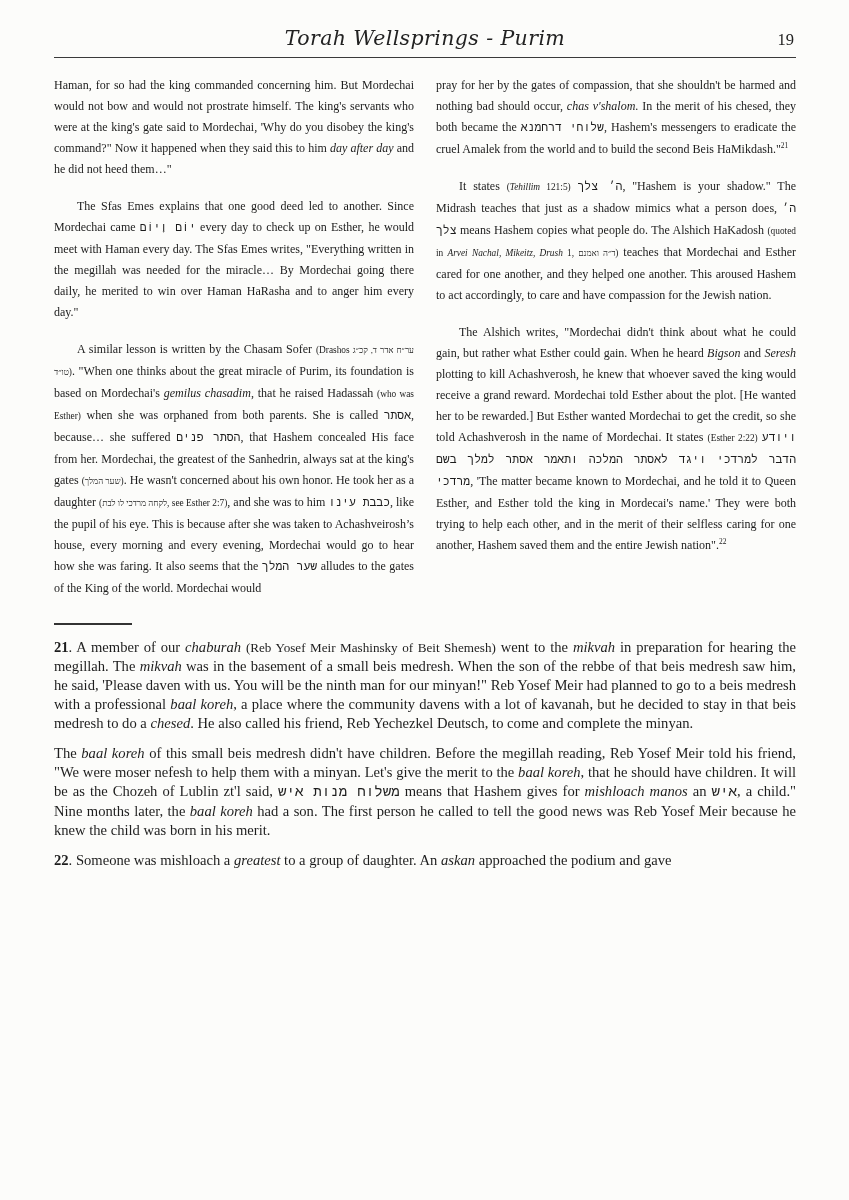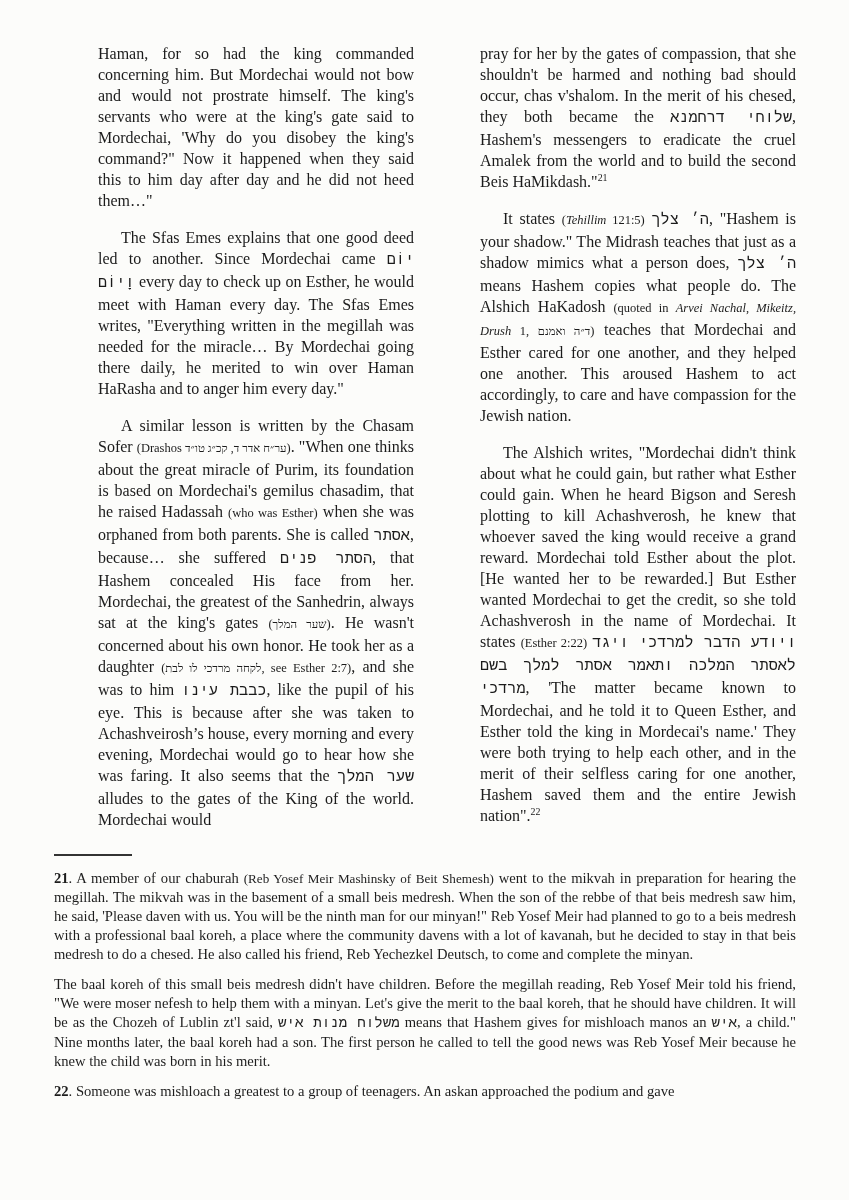--- a/index.html
+++ b/index.html
@@ -34,29 +34,28 @@
     font-size:16.5px;
     color:#222;
   }
   .cols{
     display:flex;
     gap:22px;
     margin-top:17px;
   }
   .col{
     flex:1 1 0;
-    font-size:16px;
+    font-size:12px;
     line-height:21px;
     text-align:justify;
-    margin-left:44px;
   }
   .col p.para{margin:0 0 16px;}
   .col p.indent{text-indent:23px;}
   
-  .seg-i{}
+  .seg-i{font-style:italic;}
   .seg-b{font-weight:bold;}
   .seg-sm{font-size:.78em;}
   .seg-smi{font-size:.78em;font-style:italic;font-family:Liberation Serif, serif;}
   .seg-he{font-family:Liberation Mono, monospace;font-size:.95em;}
   .seg-hesm{font-family:"Liberation Serif","DejaVu Sans",serif;font-size:.72em;}
   .seg-sup{vertical-align:super;font-size:.62em;line-height:0;}
   .fnrule{
     width:78px;
     border-top:2px solid #333;
     margin:8px 0 13px 0;
@@ -69,35 +68,39 @@
   }
   .footnotes p.para{margin:0 0 11px;}
   .footnotes .seg-sm{font-size:.9em;}
   .footnotes .seg-he{font-size:.97em;}
 </style>
 </head>
 <body>
 
 <div class="page">
 
+  <header class="header">
+    <div class="title">Torah Wellsprings - Purim</div>
+    <div class="pagenum">19</div>
+  </header>
 
   <main class="cols">
     <div class="col">
         <p class="para"><span>Haman, for so had the king commanded concerning him. But Mordechai would not bow and would not prostrate himself. The king's servants who were at the king's gate said to Mordechai, 'Why do you disobey the king's command?" Now it happened when they said this to him </span><span class="seg-i">day after day</span><span> and he did not heed them…"</span></p>
         <p class="para indent"><span>The Sfas Emes explains that one good deed led to another. Since Mordechai came </span><span class="seg-he">יוֹם וָיוֹם</span><span> every day to check up on Esther, he would meet with Haman every day. The Sfas Emes writes, "Everything written in the megillah was needed for the miracle… By Mordechai going there daily, he merited to win over Haman HaRasha and to anger him every day."</span></p>
         <p class="para indent"><span>A similar lesson is written by the Chasam Sofer </span><span class="seg-sm">(Drashos </span><span class="seg-hesm">ער״ח אדר ד, קכ״ג טו״ד</span><span class="seg-sm">)</span><span>. "When one thinks about the great miracle of Purim, its foundation is based on Mordechai's </span><span class="seg-i">gemilus chasadim</span><span>, that he raised Hadassah </span><span class="seg-sm">(who was Esther)</span><span> when she was orphaned from both parents. She is called </span><span class="seg-he">אסתר</span><span>, because… she suffered </span><span class="seg-he">הסתר פנים</span><span>, that Hashem concealed His face from her. Mordechai, the greatest of the Sanhedrin, always sat at the king's gates </span><span class="seg-sm">(</span><span class="seg-hesm">שער המלך</span><span class="seg-sm">)</span><span>. He wasn't concerned about his own honor. He took her as a daughter </span><span class="seg-sm">(</span><span class="seg-hesm">לקחה מרדכי לו לבת</span><span class="seg-sm">, see Esther 2:7)</span><span>, and she was to him </span><span class="seg-he">כבבת עינו</span><span>, like the pupil of his eye. This is because after she was taken to Achashveirosh’s house, every morning and every evening, Mordechai would go to hear how she was faring. It also seems that the </span><span class="seg-he">שער המלך</span><span> alludes to the gates of the King of the world. Mordechai would</span></p>
       </div>
     <div class="col">
         <p class="para"><span>pray for her by the gates of compassion, that she shouldn't be harmed and nothing bad should occur, </span><span class="seg-i">chas v'shalom</span><span>. In the merit of his chesed, they both became the </span><span class="seg-he">שלוחי דרחמנא</span><span>, Hashem's messengers to eradicate the cruel Amalek from the world and to build the second Beis HaMikdash."</span><span class="seg-sup">21</span></p>
         <p class="para indent"><span>It states </span><span class="seg-sm">(</span><span class="seg-smi">Tehillim</span><span class="seg-sm"> 121:5)</span><span> </span><span class="seg-he">ה׳ צלך</span><span>, "Hashem is your shadow." The Midrash teaches that just as a shadow mimics what a person does, </span><span class="seg-he">ה׳ צלך</span><span> means Hashem copies what people do. The Alshich HaKadosh </span><span class="seg-sm">(quoted in </span><span class="seg-smi">Arvei Nachal</span><span class="seg-sm">, </span><span class="seg-smi">Mikeitz, Drush</span><span class="seg-sm"> 1, </span><span class="seg-hesm">ד״ה ואמנם</span><span class="seg-sm">)</span><span> teaches that Mordechai and Esther cared for one another, and they helped one another. This aroused Hashem to act accordingly, to care and have compassion for the Jewish nation.</span></p>
         <p class="para indent"><span>The Alshich writes, "Mordechai didn't think about what he could gain, but rather what Esther could gain. When he heard </span><span class="seg-i">Bigson</span><span> and </span><span class="seg-i">Seresh</span><span> plotting to kill Achashverosh, he knew that whoever saved the king would receive a grand reward. Mordechai told Esther about the plot. [He wanted her to be rewarded.] But Esther wanted Mordechai to get the credit, so she told Achashverosh in the name of Mordechai. It states </span><span class="seg-sm">(Esther 2:22)</span><span> </span><span class="seg-he">ויודע הדבר למרדכי ויגד לאסתר המלכה ותאמר אסתר למלך בשם מרדכי</span><span>, 'The matter became known to Mordechai, and he told it to Queen Esther, and Esther told the king in Mordecai's name.' They were both trying to help each other, and in the merit of their selfless caring for one another, Hashem saved them and the entire Jewish nation".</span><span class="seg-sup">22</span></p>
       </div>
   </main>
 
   <div class="fnrule"></div>
 
   <section class="footnotes">
       <p class="para"><span class="seg-b">21</span><span>. A member of our </span><span class="seg-i">chaburah</span><span> </span><span class="seg-sm">(Reb Yosef Meir Mashinsky of Beit Shemesh)</span><span> went to the </span><span class="seg-i">mikvah</span><span> in preparation for hearing the megillah. The </span><span class="seg-i">mikvah</span><span> was in the basement of a small beis medresh. When the son of the rebbe of that beis medresh saw him, he said, 'Please daven with us. You will be the ninth man for our minyan!" Reb Yosef Meir had planned to go to a beis medresh with a professional </span><span class="seg-i">baal koreh</span><span>, a place where the community davens with a lot of kavanah, but he decided to stay in that beis medresh to do a </span><span class="seg-i">chesed</span><span>. He also called his friend, Reb Yechezkel Deutsch, to come and complete the minyan.</span></p>
       <p class="para"><span>The </span><span class="seg-i">baal koreh</span><span> of this small beis medresh didn't have children. Before the megillah reading, Reb Yosef Meir told his friend, "We were moser nefesh to help them with a minyan. Let's give the merit to the </span><span class="seg-i">baal koreh</span><span>, that he should have children. It will be as the Chozeh of Lublin zt'l said, </span><span class="seg-he">משלוח מנות איש</span><span> means that Hashem gives for </span><span class="seg-i">mishloach manos</span><span> an </span><span class="seg-he">איש</span><span>, a child." Nine months later, the </span><span class="seg-i">baal koreh</span><span> had a son. The first person he called to tell the good news was Reb Yosef Meir because he knew the child was born in his merit.</span></p>
-      <p class="para"><span class="seg-b">22</span><span>. Someone was mishloach a </span><span class="seg-i">greatest</span><span> to a group of teenagers. An </span><span class="seg-i">askan</span><span> approached the podium and gave</span></p>
+      <p class="para"><span class="seg-b">22</span><span>. Someone was mishloach a </span><span class="seg-i">greatest</span><span> to a group of daughter. An </span><span class="seg-i">askan</span><span> approached the podium and gave</span></p>
     </section>
 
 </div>
 
 </body></html>

